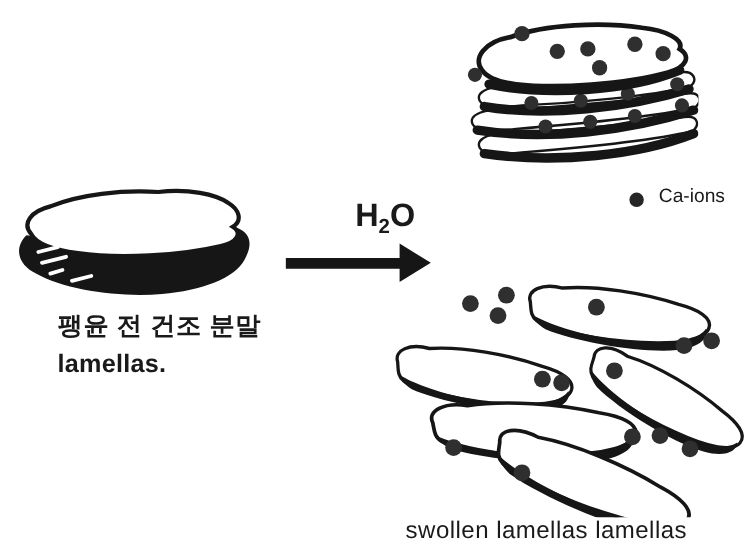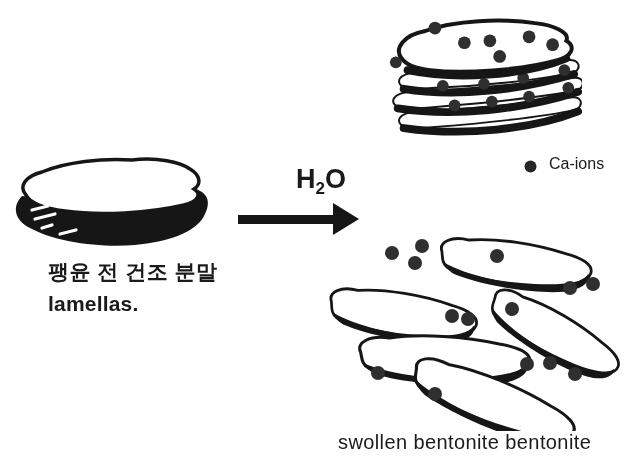--- a/index.html
+++ b/index.html
@@ -116,15 +116,15 @@
       <circle class="ion" cx="140" cy="103" r="7"></circle>
       <circle class="ion" cx="184" cy="93" r="7"></circle>
       <circle class="ion" cx="50" cy="157" r="7"></circle>
       <circle class="ion" cx="107" cy="178" r="7"></circle>
       <circle class="ion" cx="199" cy="148" r="7"></circle>
       <circle class="ion" cx="222" cy="147" r="7"></circle>
       <circle class="ion" cx="247" cy="158" r="7"></circle>
     </svg>
   </div>
 
-  <div class="abs caption-swollen">swollen bentonite bentonite</div>
+  <div class="abs caption-swollen">swollen lamellas lamellas</div>
 
 </div>
 
 </body></html>

